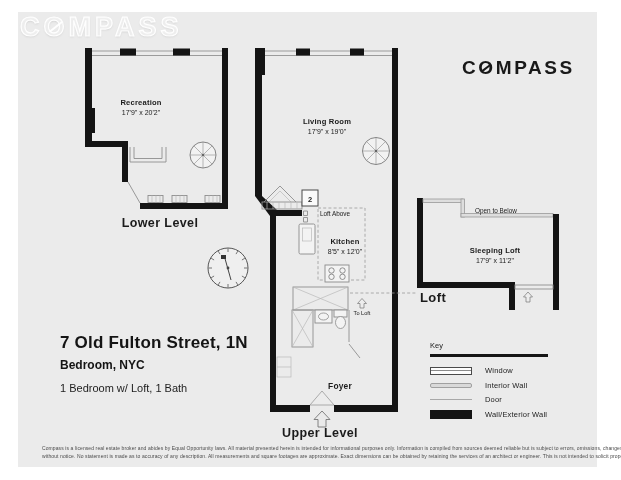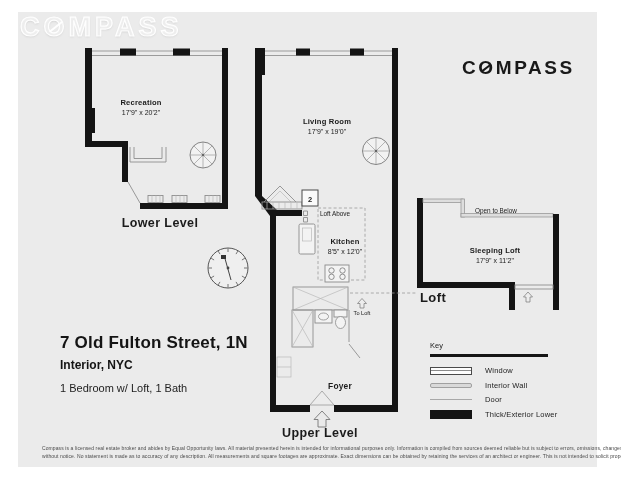--- a/index.html
+++ b/index.html
@@ -228,21 +228,21 @@
           M202,269.9 L200.2,272.9 M196.1,264 L193.1,265.8 M194,256 L190.5,256 M196.1,248 L193.1,246.2
           M202,242.1 L200.2,239.1 M210,240 L210,236.5 M218,242.1 L219.8,239.1 M223.9,248 L226.9,246.2"></path>
         <line x1="213" y1="268" x2="206" y2="243" stroke="#444" stroke-width="1"></line>
         <rect x="203" y="243" width="5" height="4" fill="#333"></rect>
         <circle cx="210" cy="256" r="1.4" fill="#444"></circle>
       </g>
     </svg>
 
     <div class="listing">
       <div class="addr">7 Old Fulton Street, 1N</div>
-      <div class="city">Interior, NYC</div>
+      <div class="city">Bedroom, NYC</div>
       <div class="beds">1 Bedroom w/ Loft, 1 Bath</div>
     </div>
 
     <div class="key">
       <div class="key-title">Key</div>
       <div class="key-rule"></div>
       <div class="key-row">
         <span class="sw sw-window">
             <i></i>
           </span>
@@ -251,21 +251,21 @@
       <div class="key-row">
         <span class="sw sw-interior"></span>
         <span class="key-label">Interior Wall</span>
       </div>
       <div class="key-row">
         <span class="sw sw-door"></span>
         <span class="key-label">Door</span>
       </div>
       <div class="key-row">
         <span class="sw sw-thick"></span>
-        <span class="key-label">Thick/Exterior Lower</span>
+        <span class="key-label">Wall/Exterior Wall</span>
       </div>
     </div>
 
     <div class="disclaimer">
       <div>Compass is a licensed real estate broker and abides by Equal Opportunity laws.  All material presented herein is intended for informational purposes only.  Information is compiled from sources deemed reliable but is subject to errors, omissions, changes in price, condition, sale or withdraw</div>
       <div>without notice.  No statement is made as to accuracy of any description.  All measurements and square footages are approximate.  Exact dimensions can be obtained by retaining the services of an architect or engineer.  This is not intended to solicit property already listed.</div>
     </div>
 
   </div>
 </div>

